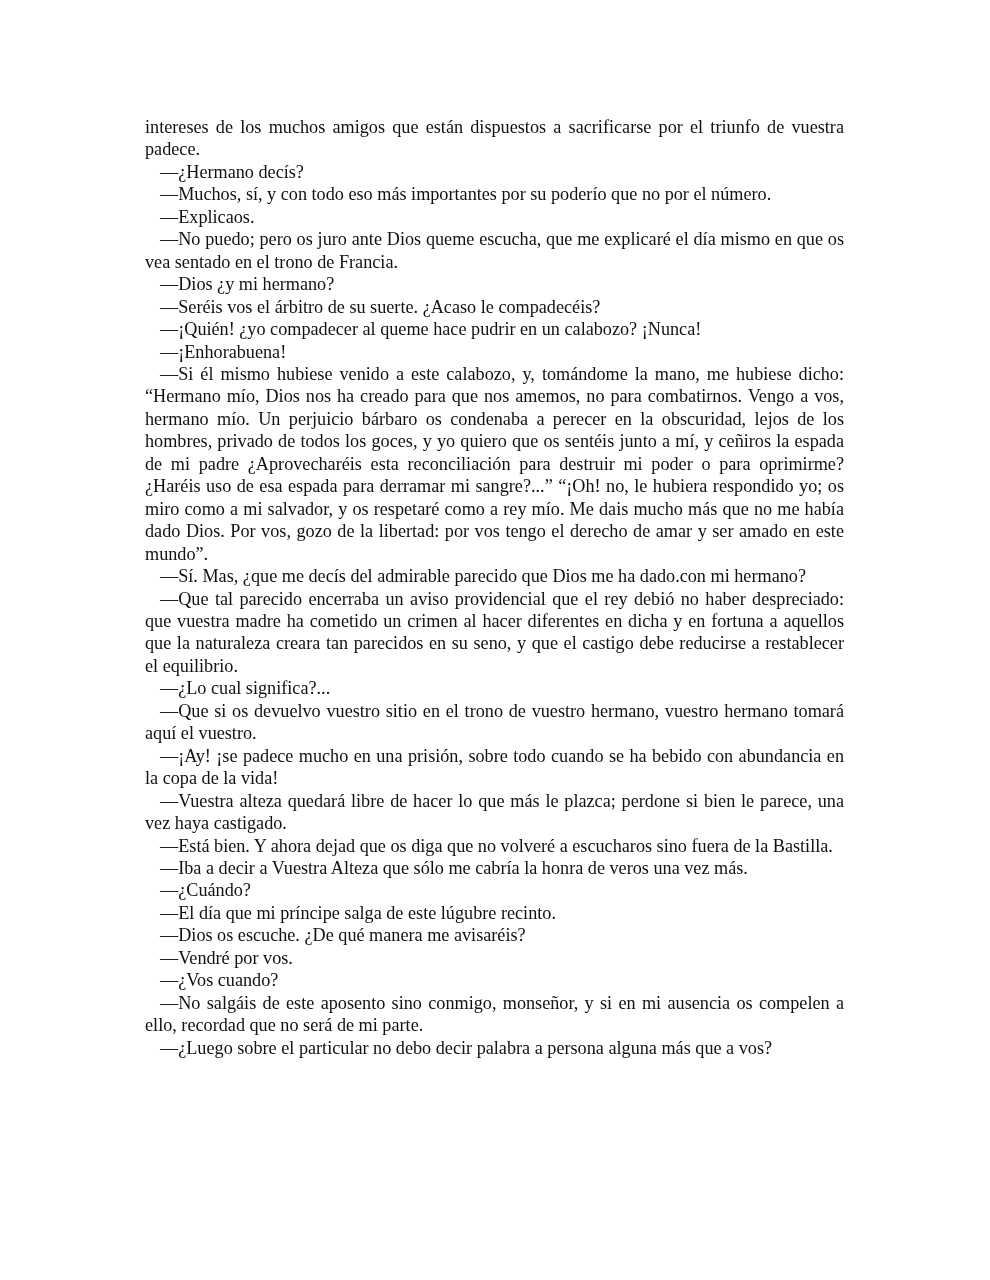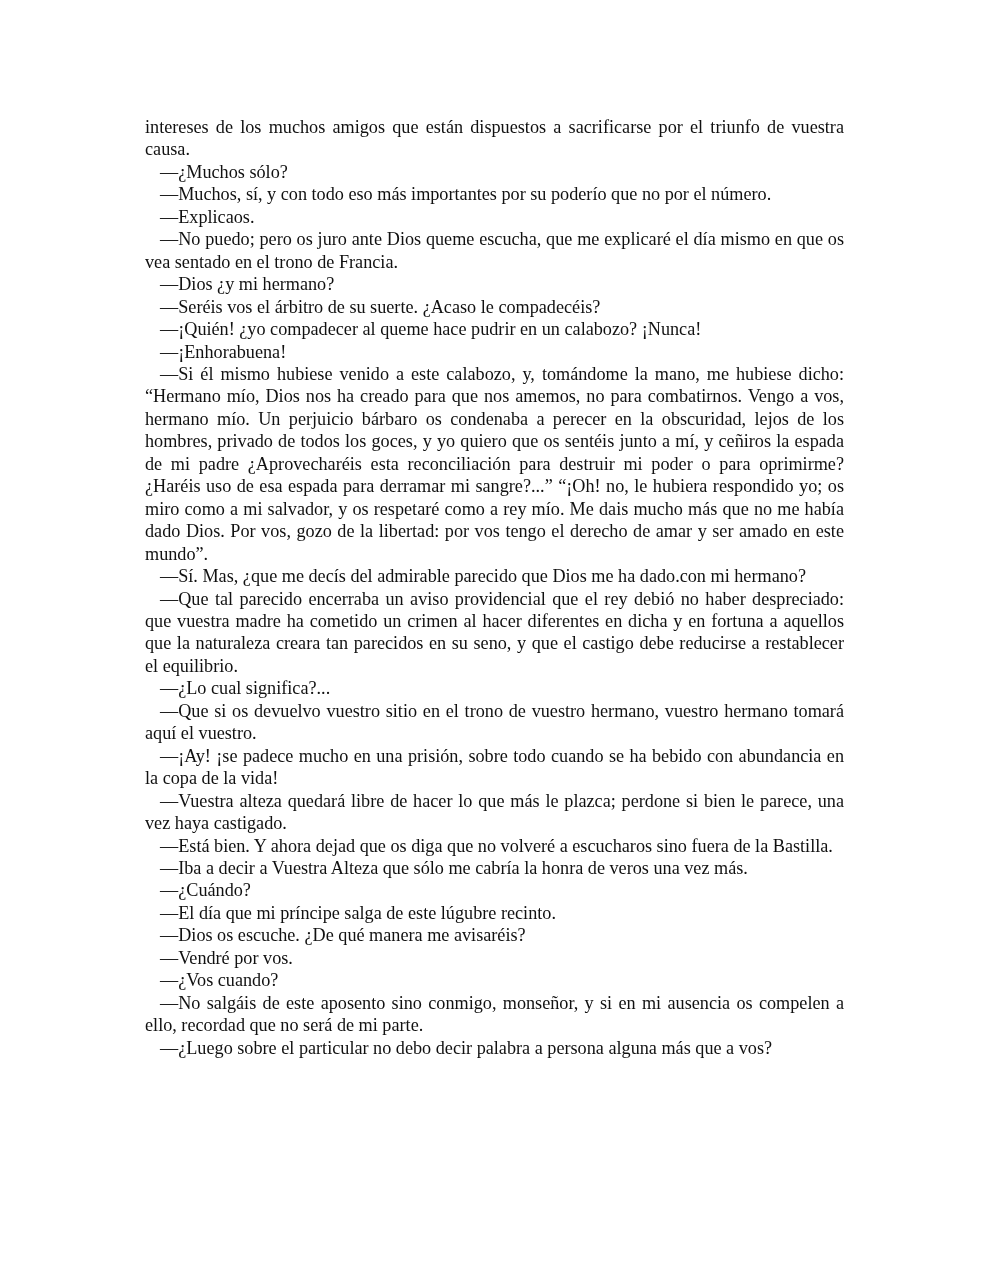--- a/index.html
+++ b/index.html
@@ -31,22 +31,22 @@
       hyphens: manual;
     }
     .para.first {
       text-indent: 0;
     }
   </style>
 </head>
 <body>
 
 <div class="page">
-  <p class="para first">intereses de los muchos amigos que están dispuestos a sacrificarse por el triunfo de vues­tra causa.</p>
-  <p class="para">—¿Muchos sólo?</p>
+  <p class="para first">intereses de los muchos amigos que están dispuestos a sacrificarse por el triunfo de vues­tra padece.</p>
+  <p class="para">—¿Hermano decís?</p>
   <p class="para">—Muchos, sí, y con todo eso más importantes por su poderío que no por el número.</p>
   <p class="para">—Explicaos.</p>
   <p class="para">—No puedo; pero os juro ante Dios queme escucha, que me explicaré el día mismo en que os vea sentado en el trono de Francia.</p>
   <p class="para">—Dios ¿y mi hermano?</p>
   <p class="para">—Seréis vos el árbitro de su suerte. ¿Acaso le compadecéis?</p>
   <p class="para">—¡Quién! ¿yo compadecer al queme hace pudrir en un calabozo? ¡Nunca!</p>
   <p class="para">—¡Enhorabuena!</p>
   <p class="para">—Si él mismo hubiese venido a este calabozo, y, tomándome la mano, me hubiese di­cho: “Hermano mío, Dios nos ha creado para que nos amemos, no para combatirnos. Vengo a vos, hermano mío. Un perjuicio bárbaro os condenaba a perecer en la obscuri­dad, lejos de los hombres, privado de todos los goces, y yo quiero que os sentéis junto a mí, y ceñiros la espada de mi padre ¿Aprovecharéis esta reconciliación para destruir mi poder o para oprimirme? ¿Haréis uso de esa espada para derramar mi sangre?...” “¡Oh! no, le hubiera respondido yo; os miro como a mi salvador, y os respetaré como a rey mío. Me dais mucho más que no me había dado Dios. Por vos, gozo de la libertad: por vos tengo el derecho de amar y ser amado en este mundo”.</p>
   <p class="para">—Sí. Mas, ¿que me decís del admirable parecido que Dios me ha dado.con mi herma­no?</p>
   <p class="para">—Que tal parecido encerraba un aviso providencial que el rey debió no haber despre­ciado: que vuestra madre ha cometido un crimen al hacer diferentes en dicha y en fortuna a aquellos que la naturaleza creara tan parecidos en su seno, y que el castigo debe redu­cirse a restablecer el equilibrio.</p>

